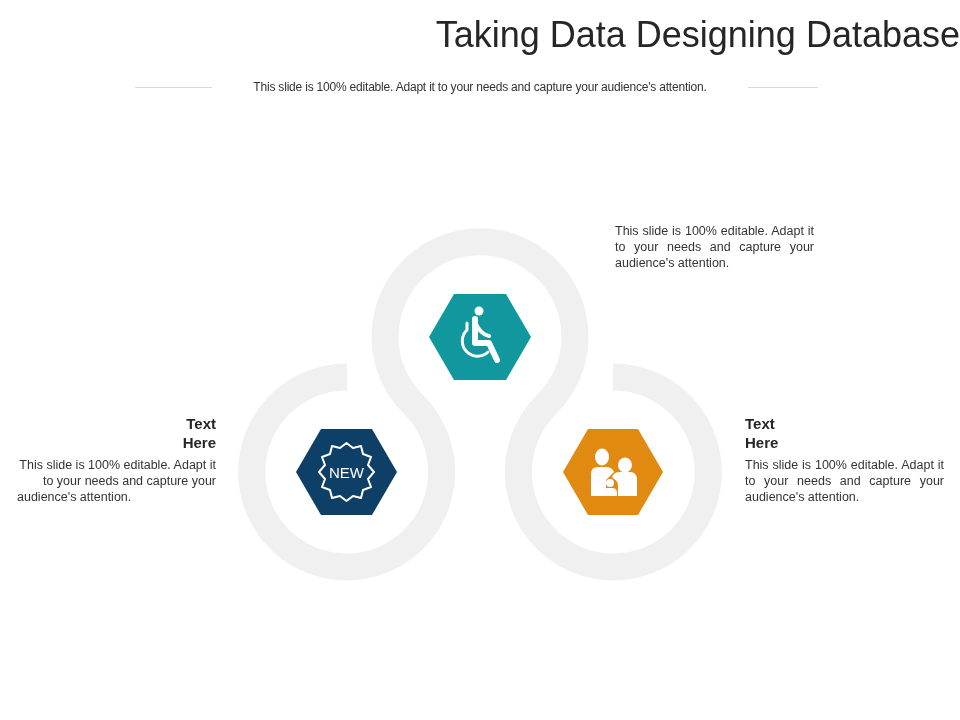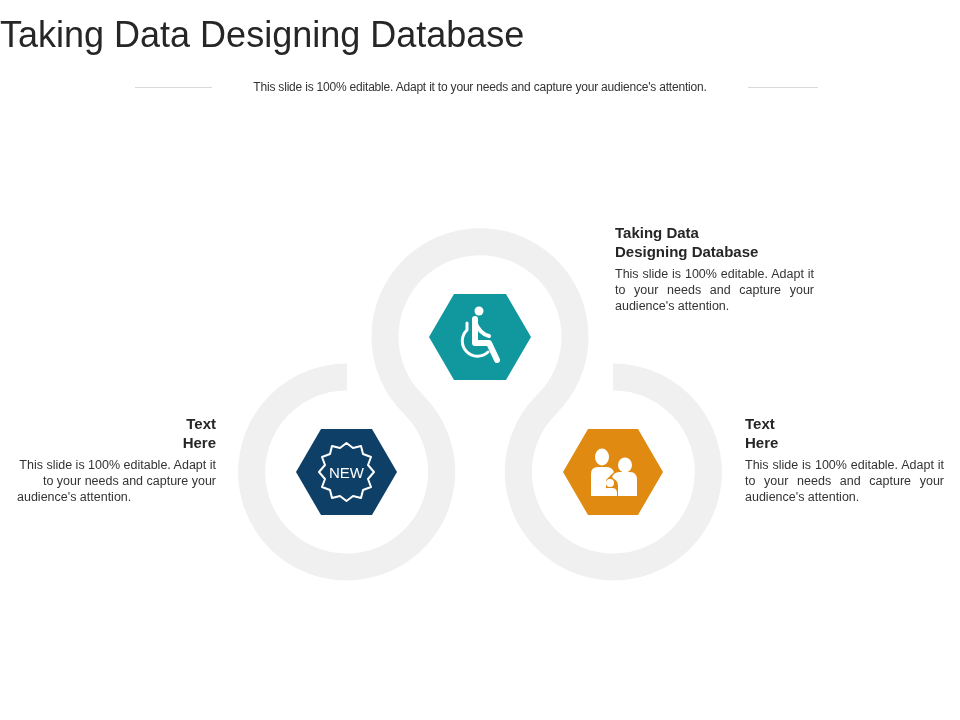--- a/index.html
+++ b/index.html
@@ -1,17 +1,17 @@
 <!DOCTYPE html>
 <html><head>
 <meta charset="utf-8">
 <style>
   html, body { margin: 0; padding: 0; background: #ffffff; }
   body { width: 960px; height: 720px; position: relative; overflow: hidden; font-family: "Liberation Sans", sans-serif; color: #222; }
-  .title { position: absolute; left: 0; top: 14px; width: 960px; text-align: left; font-size: 36px; color: #262626; font-weight: normal; letter-spacing: 0px; margin: 0; }
+  .title { position: absolute; left: 0; top: 14px; width: 960px; text-align: right; font-size: 36px; color: #262626; font-weight: normal; letter-spacing: 0px; margin: 0; }
   .subtitle-row { position: absolute; top: 80px; left: 0; width: 960px; height: 16px; }
   .rule { position: absolute; top: 7px; height: 1px; background: #d9d9d9; }
   .rule.left { left: 135px; width: 77px; }
   .rule.right { left: 748px; width: 70px; }
   .subtitle { position: absolute; left: 0; width: 960px; top: 0; text-align: center; font-size: 12px; color: #333; letter-spacing: -0.2px; }
   svg.diagram { position: absolute; left: 0; top: 0; }
   .block { position: absolute; font-size: 12.5px; line-height: 16px; color: #333; }
   .block .heading { font-weight: bold; font-size: 15px; line-height: 19px; color: #262626; margin-bottom: 5px; }
   .block .body { text-align: justify; text-align-last: left; }
   .block.left-block { left: 17px; top: 414px; width: 199px; text-align: right; }
@@ -62,24 +62,20 @@
       <path d="M591 496 L591 474 Q 591 467 598 467 L606 467 Q 612 467 614 472 L606 480 L606 496 Z"></path>
       <ellipse cx="625" cy="465" rx="7" ry="7.5"></ellipse>
       <path d="M612 477 Q 614 472 620 472 L630 472 Q 637 472 637 480 L637 496 L618 496 L618 486 Q 618 481 614 479 Z"></path>
       <circle cx="610" cy="483" r="4"></circle>
       <path d="M603 496 L603 493 Q 603 488 608 488 L612 488 Q 617 488 617 493 L617 496 Z"></path>
     </g>
   </g>
 </svg>
 
 <div class="block top-block">
-  <div class="heading">
-    <div>Taking Data</div>
-    <div>Designing Database</div>
-  </div>
   <div class="body">This slide is 100% editable. Adapt it to your needs and capture your audience's attention.</div>
 </div>
 
 <div class="block left-block">
   <div class="heading">
     <div>Text</div>
     <div>Here</div>
   </div>
   <div class="body">This slide is 100% editable. Adapt it to your needs and capture your audience's attention.</div>
 </div>

